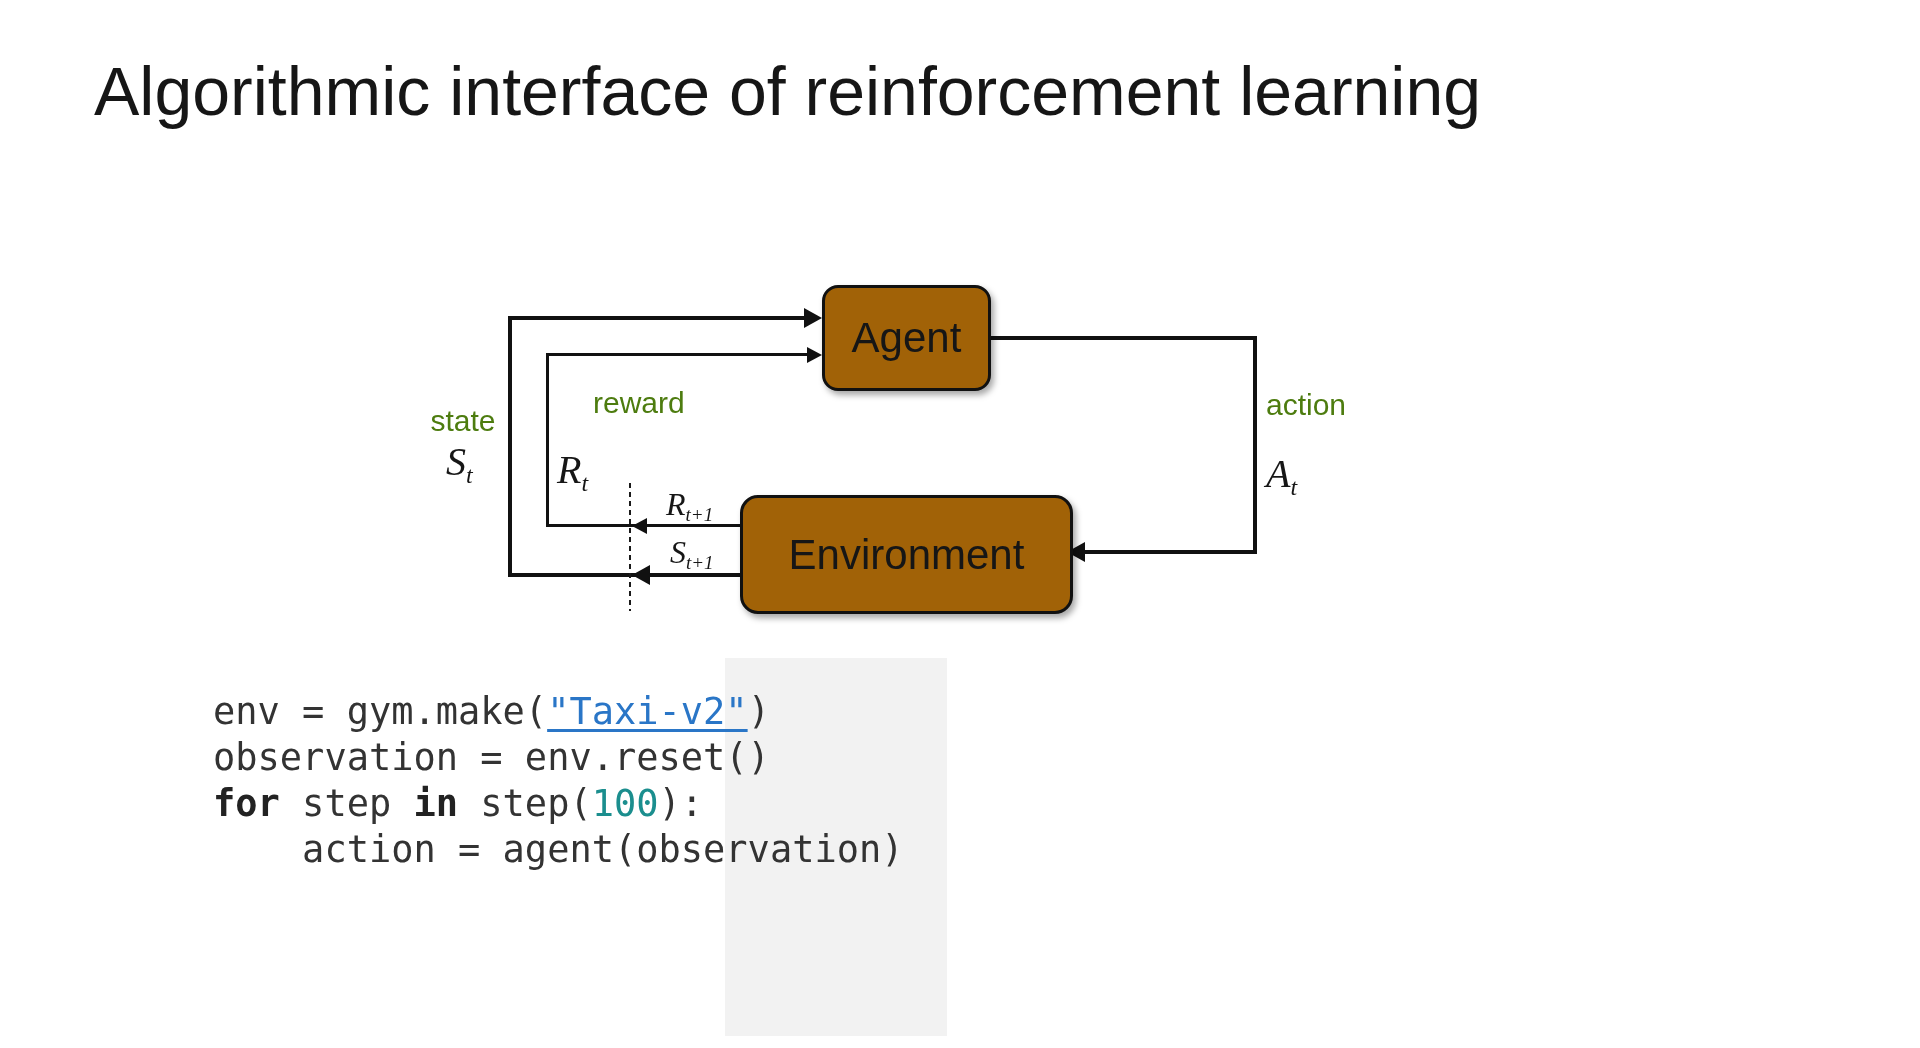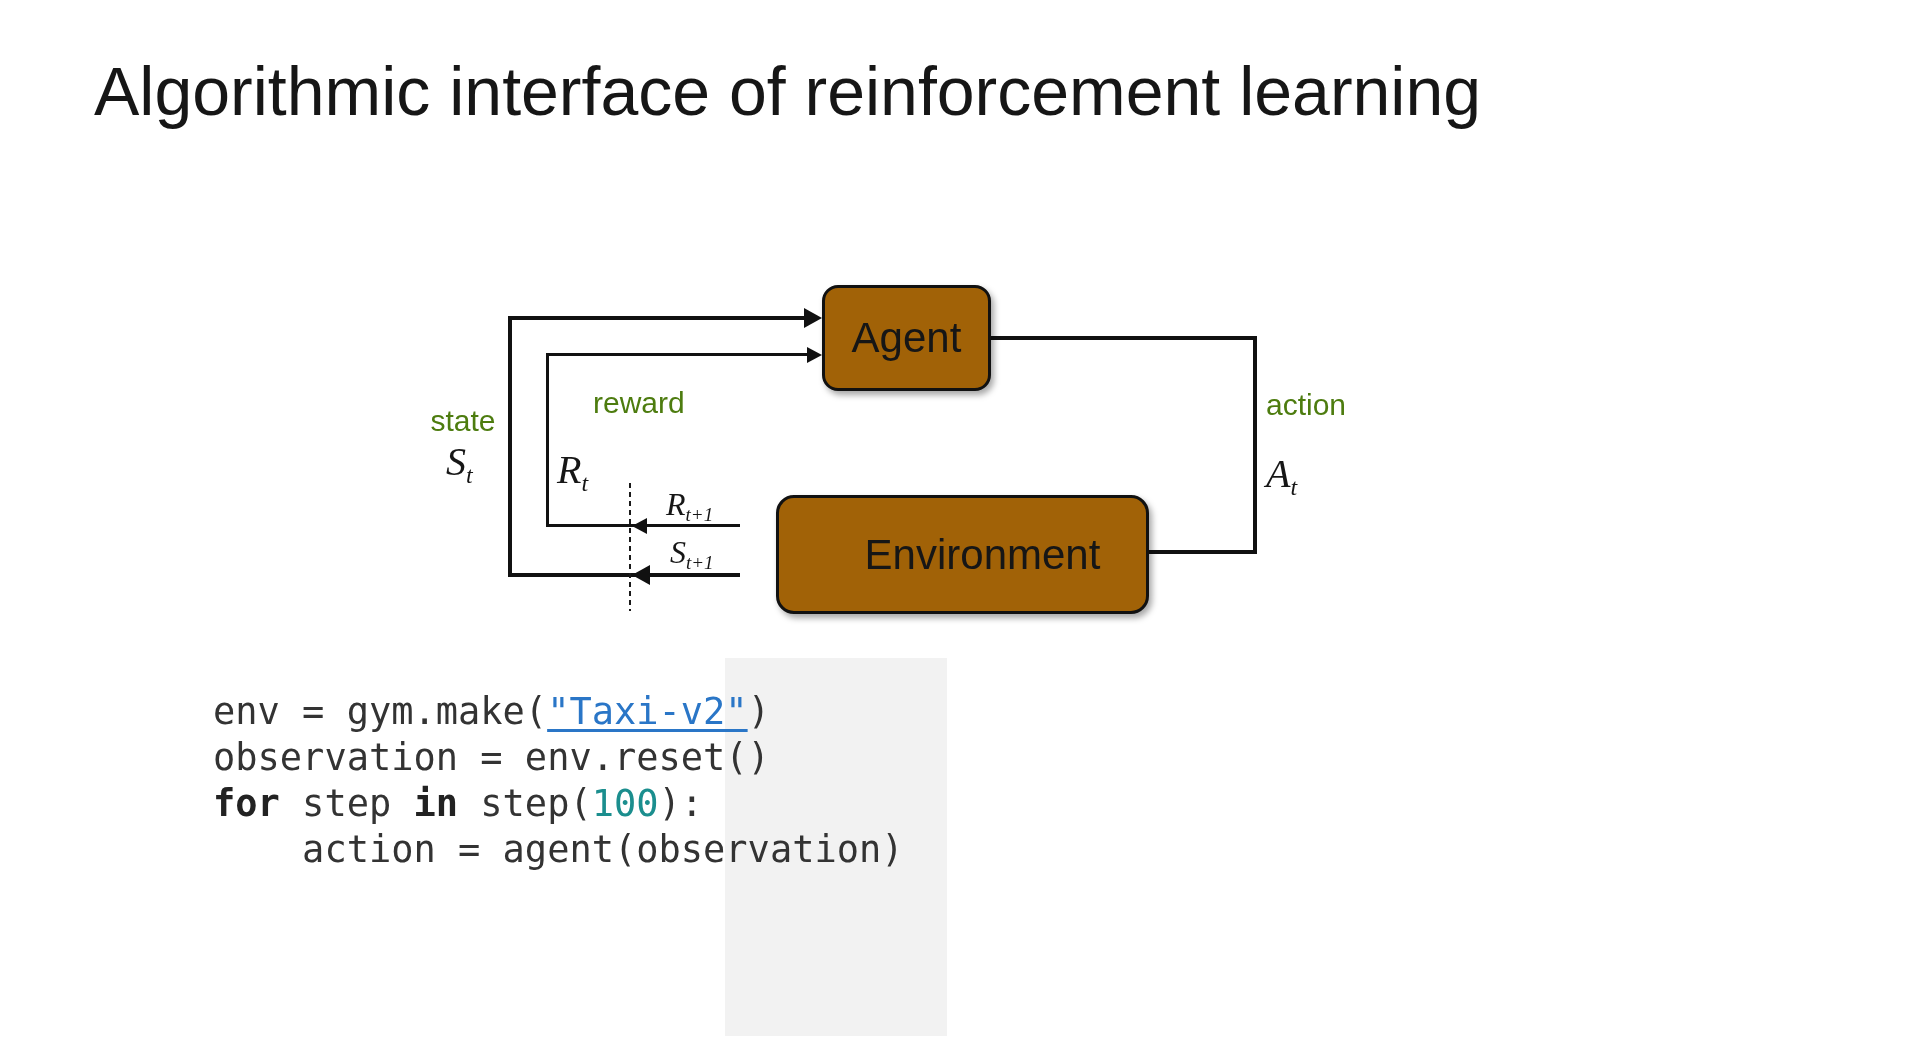--- a/index.html
+++ b/index.html
@@ -12,21 +12,21 @@
 
   
   .watermark{position:absolute;left:725px;top:658px;width:222px;height:378px;
              background:rgba(0,0,0,0.05);}
 
   
   .dbox{position:absolute;background:#a16207;border:3.5px solid #111111;border-radius:16px;
         box-shadow:3px 4px 6px rgba(0,0,0,0.35);display:flex;align-items:center;justify-content:center;
         font-size:42px;color:#161616;}
   .agent-box{left:822px;top:285px;width:163px;height:100px;}
-  .env-box{left:776px;top:495px;width:327px;height:113px;border-radius:18px;padding-left:40px;}
+  .env-box{left:740px;top:495px;width:327px;height:113px;border-radius:18px;}
 
   
   .ln{position:absolute;background:#111111;}
   
   .arr{position:absolute;width:0;height:0;}
   .arr.right{border-top:10px solid transparent;border-bottom:10px solid transparent;border-left:18px solid #111111;}
   .arr.left{border-top:10px solid transparent;border-bottom:10px solid transparent;border-right:18px solid #111111;}
   .arr.small.right{border-top-width:8px;border-bottom-width:8px;border-left-width:15px;}
   .arr.small.left{border-top-width:8px;border-bottom-width:8px;border-right-width:15px;}
 

